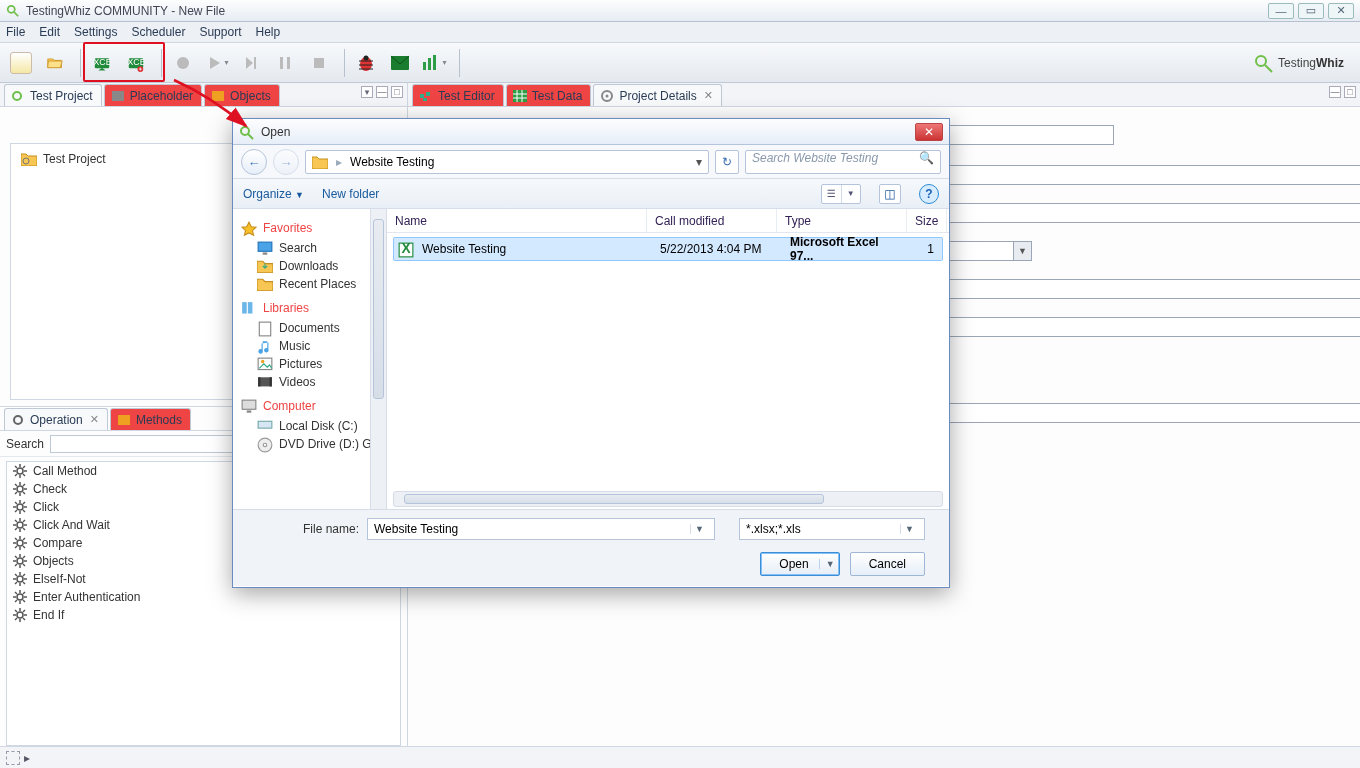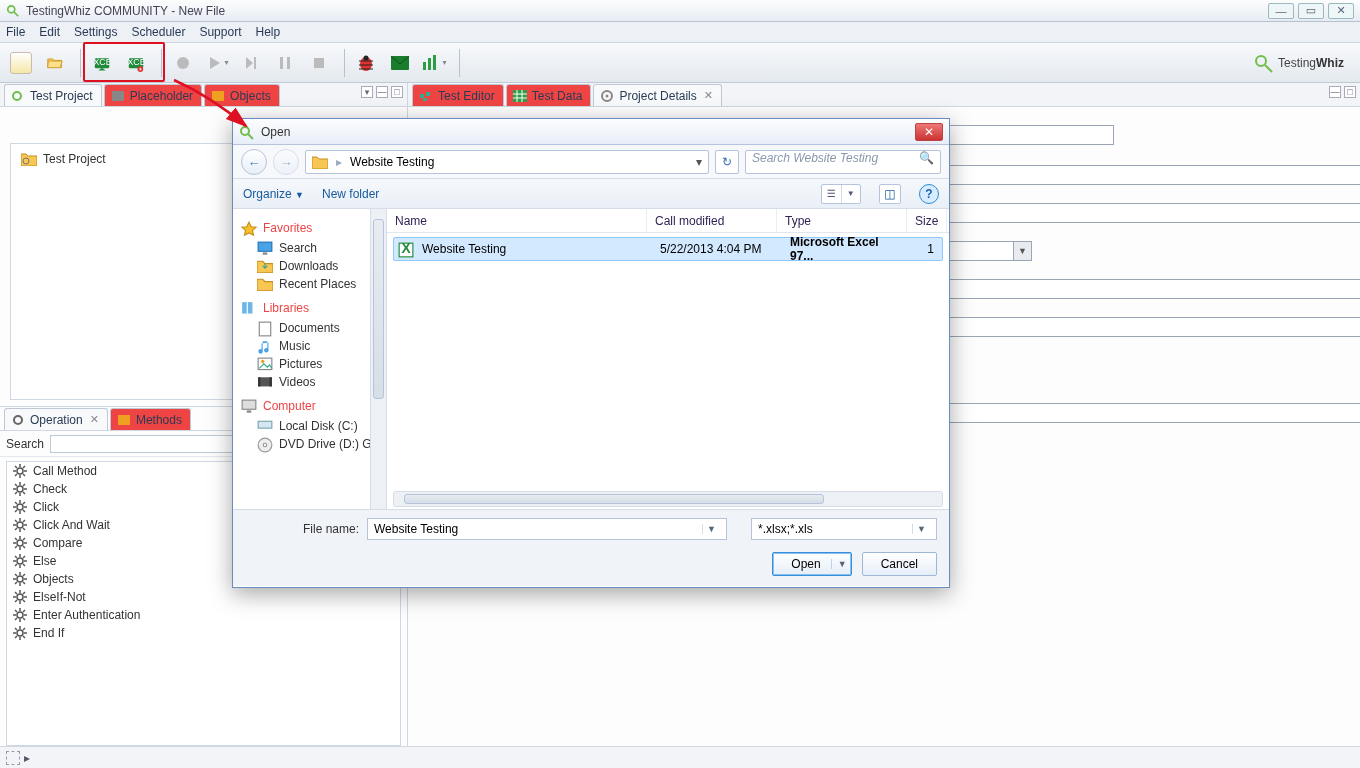--- a/index.html
+++ b/index.html
@@ -86,21 +86,21 @@
   .listhdr{height:24px;border-bottom:1px solid #e2e7ef;display:flex;align-items:center;color:#325;}
   .listhdr div{padding:0 8px;border-right:1px solid #e8ecf3;height:100%;display:flex;align-items:center;}
   .col-name{width:260px;}
   .col-date{width:130px;}
   .col-type{width:130px;}
   .col-size{width:40px;}
   .listrow{height:24px;display:flex;align-items:center;background:#d3e9ff;border:1px solid #8fc7ff;margin:4px 6px 0 6px;border-radius:2px;padding-left:4px;}
   .listrow div{padding:0 8px;}
   .h-scroll{position:absolute;left:6px;right:6px;bottom:2px;height:16px;background:#edf1f6;border:1px solid #d6dde8;border-radius:3px;}
   .h-thumb{position:absolute;top:2px;bottom:2px;background:linear-gradient(#e8ecf1,#d6dee8);border:1px solid #b6c4db;border-radius:3px;}
-  .dlg-bottom{padding:8px 12px 10px 12px;background:#f0f3f7;border-top:1px solid #d6dde8;}
+  .dlg-bottom{padding:8px 24px 10px 12px;background:#f0f3f7;border-top:1px solid #d6dde8;}
   .fnrow{display:flex;align-items:center;gap:8px;}
   .fnrow label{width:114px;text-align:right;color:#333;}
   .fnrow .combo{border:1px solid #b6c4db;background:#fff;height:22px;display:flex;align-items:center;padding:0 6px;}
   .fnrow .combo.fn{flex:1;}
   .fnrow .combo.flt{width:186px;}
   .fnrow .arrow{width:18px;text-align:center;border-left:1px solid #d6dde8;margin-left:auto;font-size:9px;color:#567;}
   .btnrow{display:flex;justify-content:flex-end;gap:10px;margin-top:12px;}
   .btn{height:24px;padding:0 18px;border:1px solid #9eb7d6;background:linear-gradient(#fff,#e6eef8);border-radius:2px;display:flex;align-items:center;}
   .btn.primary{border:1px solid #3a8dd6;box-shadow:0 0 0 1px #84c1f6 inset;}
   .btn.split{padding-right:4px;}
@@ -458,38 +458,20 @@
                 <line x1="7" y1="11" x2="7" y2="14"></line>
                 <line x1="0" y1="7" x2="3" y2="7"></line>
                 <line x1="11" y1="7" x2="14" y2="7"></line>
                 <line x1="2" y1="2" x2="4" y2="4"></line>
                 <line x1="10" y1="10" x2="12" y2="12"></line>
                 <line x1="2" y1="12" x2="4" y2="10"></line>
                 <line x1="10" y1="4" x2="12" y2="2"></line>
               </g>
             </svg>
           </span>
-          <span>Else</span>
-        </div>
-        <div class="opitem">
-          <span class="gear">
-            <svg viewBox="0 0 14 14">
-              <circle cx="7" cy="7" r="3" fill="none" stroke="#555" stroke-width="1.5"></circle>
-              <g stroke="#555" stroke-width="1.5">
-                <line x1="7" y1="0" x2="7" y2="3"></line>
-                <line x1="7" y1="11" x2="7" y2="14"></line>
-                <line x1="0" y1="7" x2="3" y2="7"></line>
-                <line x1="11" y1="7" x2="14" y2="7"></line>
-                <line x1="2" y1="2" x2="4" y2="4"></line>
-                <line x1="10" y1="10" x2="12" y2="12"></line>
-                <line x1="2" y1="12" x2="4" y2="10"></line>
-                <line x1="10" y1="4" x2="12" y2="2"></line>
-              </g>
-            </svg>
-          </span>
           <span>Objects</span>
         </div>
         <div class="opitem">
           <span class="gear">
             <svg viewBox="0 0 14 14">
               <circle cx="7" cy="7" r="3" fill="none" stroke="#555" stroke-width="1.5"></circle>
               <g stroke="#555" stroke-width="1.5">
                 <line x1="7" y1="0" x2="7" y2="3"></line>
                 <line x1="7" y1="11" x2="7" y2="14"></line>
                 <line x1="0" y1="7" x2="3" y2="7"></line>

